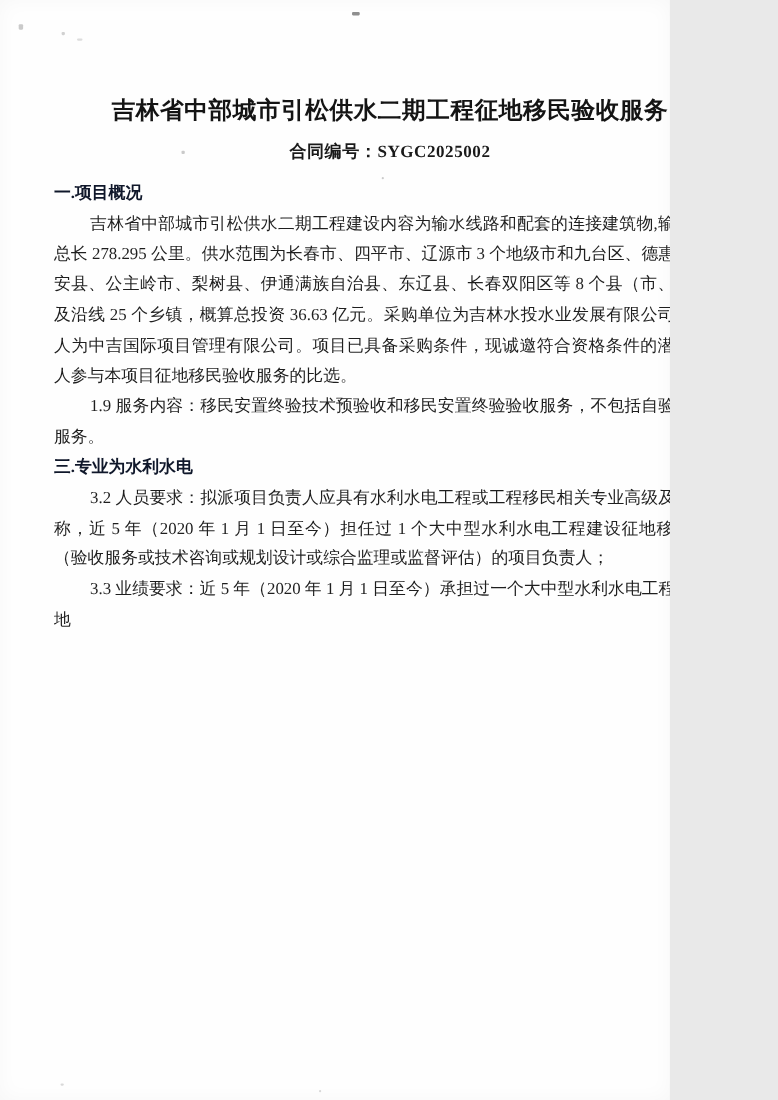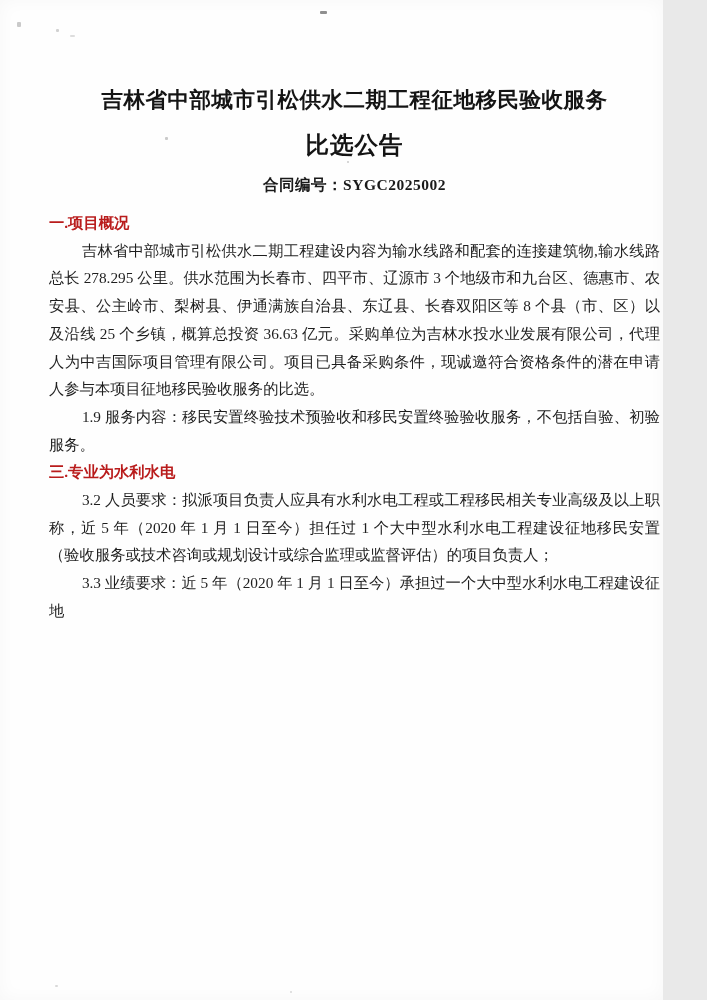--- a/index.html
+++ b/index.html
@@ -2,28 +2,29 @@
 <html><head>
 <meta charset="utf-8">
 <style>
   html, body {
     margin: 0;
     padding: 0;
     background: #e9e9e9;
   }
   .page {
     position: relative;
-    width: 663px;
+    width: 593px;
     height: 1000px;
     margin: 0;
     background: #fefefe;
     overflow: hidden;
     box-shadow: inset 0 0 18px rgba(0,0,0,0.03);
     font-family: "Liberation Serif", "DejaVu Serif", serif;
     color: #1e1e1e;
+    padding-left: 16px;
   }
   .content {
     position: absolute;
     left: 49px;
     top: 0;
     width: 611px;
   }
   .title {
     margin-top: 85px;
     font-size: 21.5px;
@@ -49,21 +50,21 @@
     color: #1a1a1a;
   }
   .body {
     margin-top: 13px;
     font-size: 15.3px;
     line-height: 27.7px;
     text-align: justify;
   }
   .heading {
     font-weight: bold;
-    color: #b91c1c;
+    color: #0f172a;
   }
   .para {
     margin: 0;
     text-indent: 2.15em;
   }
   
   .speck {
     position: absolute;
     background: #6a6a6a;
     border-radius: 1px;
@@ -88,21 +89,20 @@
   <div class="speck s4"></div>
   <div class="speck s5"></div>
   <div class="speck s6"></div>
   <div class="speck s7"></div>
   <div class="speck s8"></div>
 
   <div class="content">
 
     <div class="title">吉林省中部城市引松供水二期工程征地移民验收服务</div>
 
-    <div class="subtitle">比选公告</div>
 
     <div class="contract">合同编号：SYGC2025002</div>
 
     <div class="body">
 
       <div class="heading">一.项目概况</div>
       <p class="para">吉林省中部城市引松供水二期工程建设内容为输水线路和配套的连接建筑物,输水线路总长 278.295 公里。供水范围为长春市、四平市、辽源市 3 个地级市和九台区、德惠市、农安县、公主岭市、梨树县、伊通满族自治县、东辽县、长春双阳区等 8 个县（市、区）以及沿线 25 个乡镇，概算总投资 36.63 亿元。采购单位为吉林水投水业发展有限公司，代理人为中吉国际项目管理有限公司。项目已具备采购条件，现诚邀符合资格条件的潜在申请人参与本项目征地移民验收服务的比选。</p>
 
       <p class="para">1.9 服务内容：移民安置终验技术预验收和移民安置终验验收服务，不包括自验、初验服务。</p>
 

